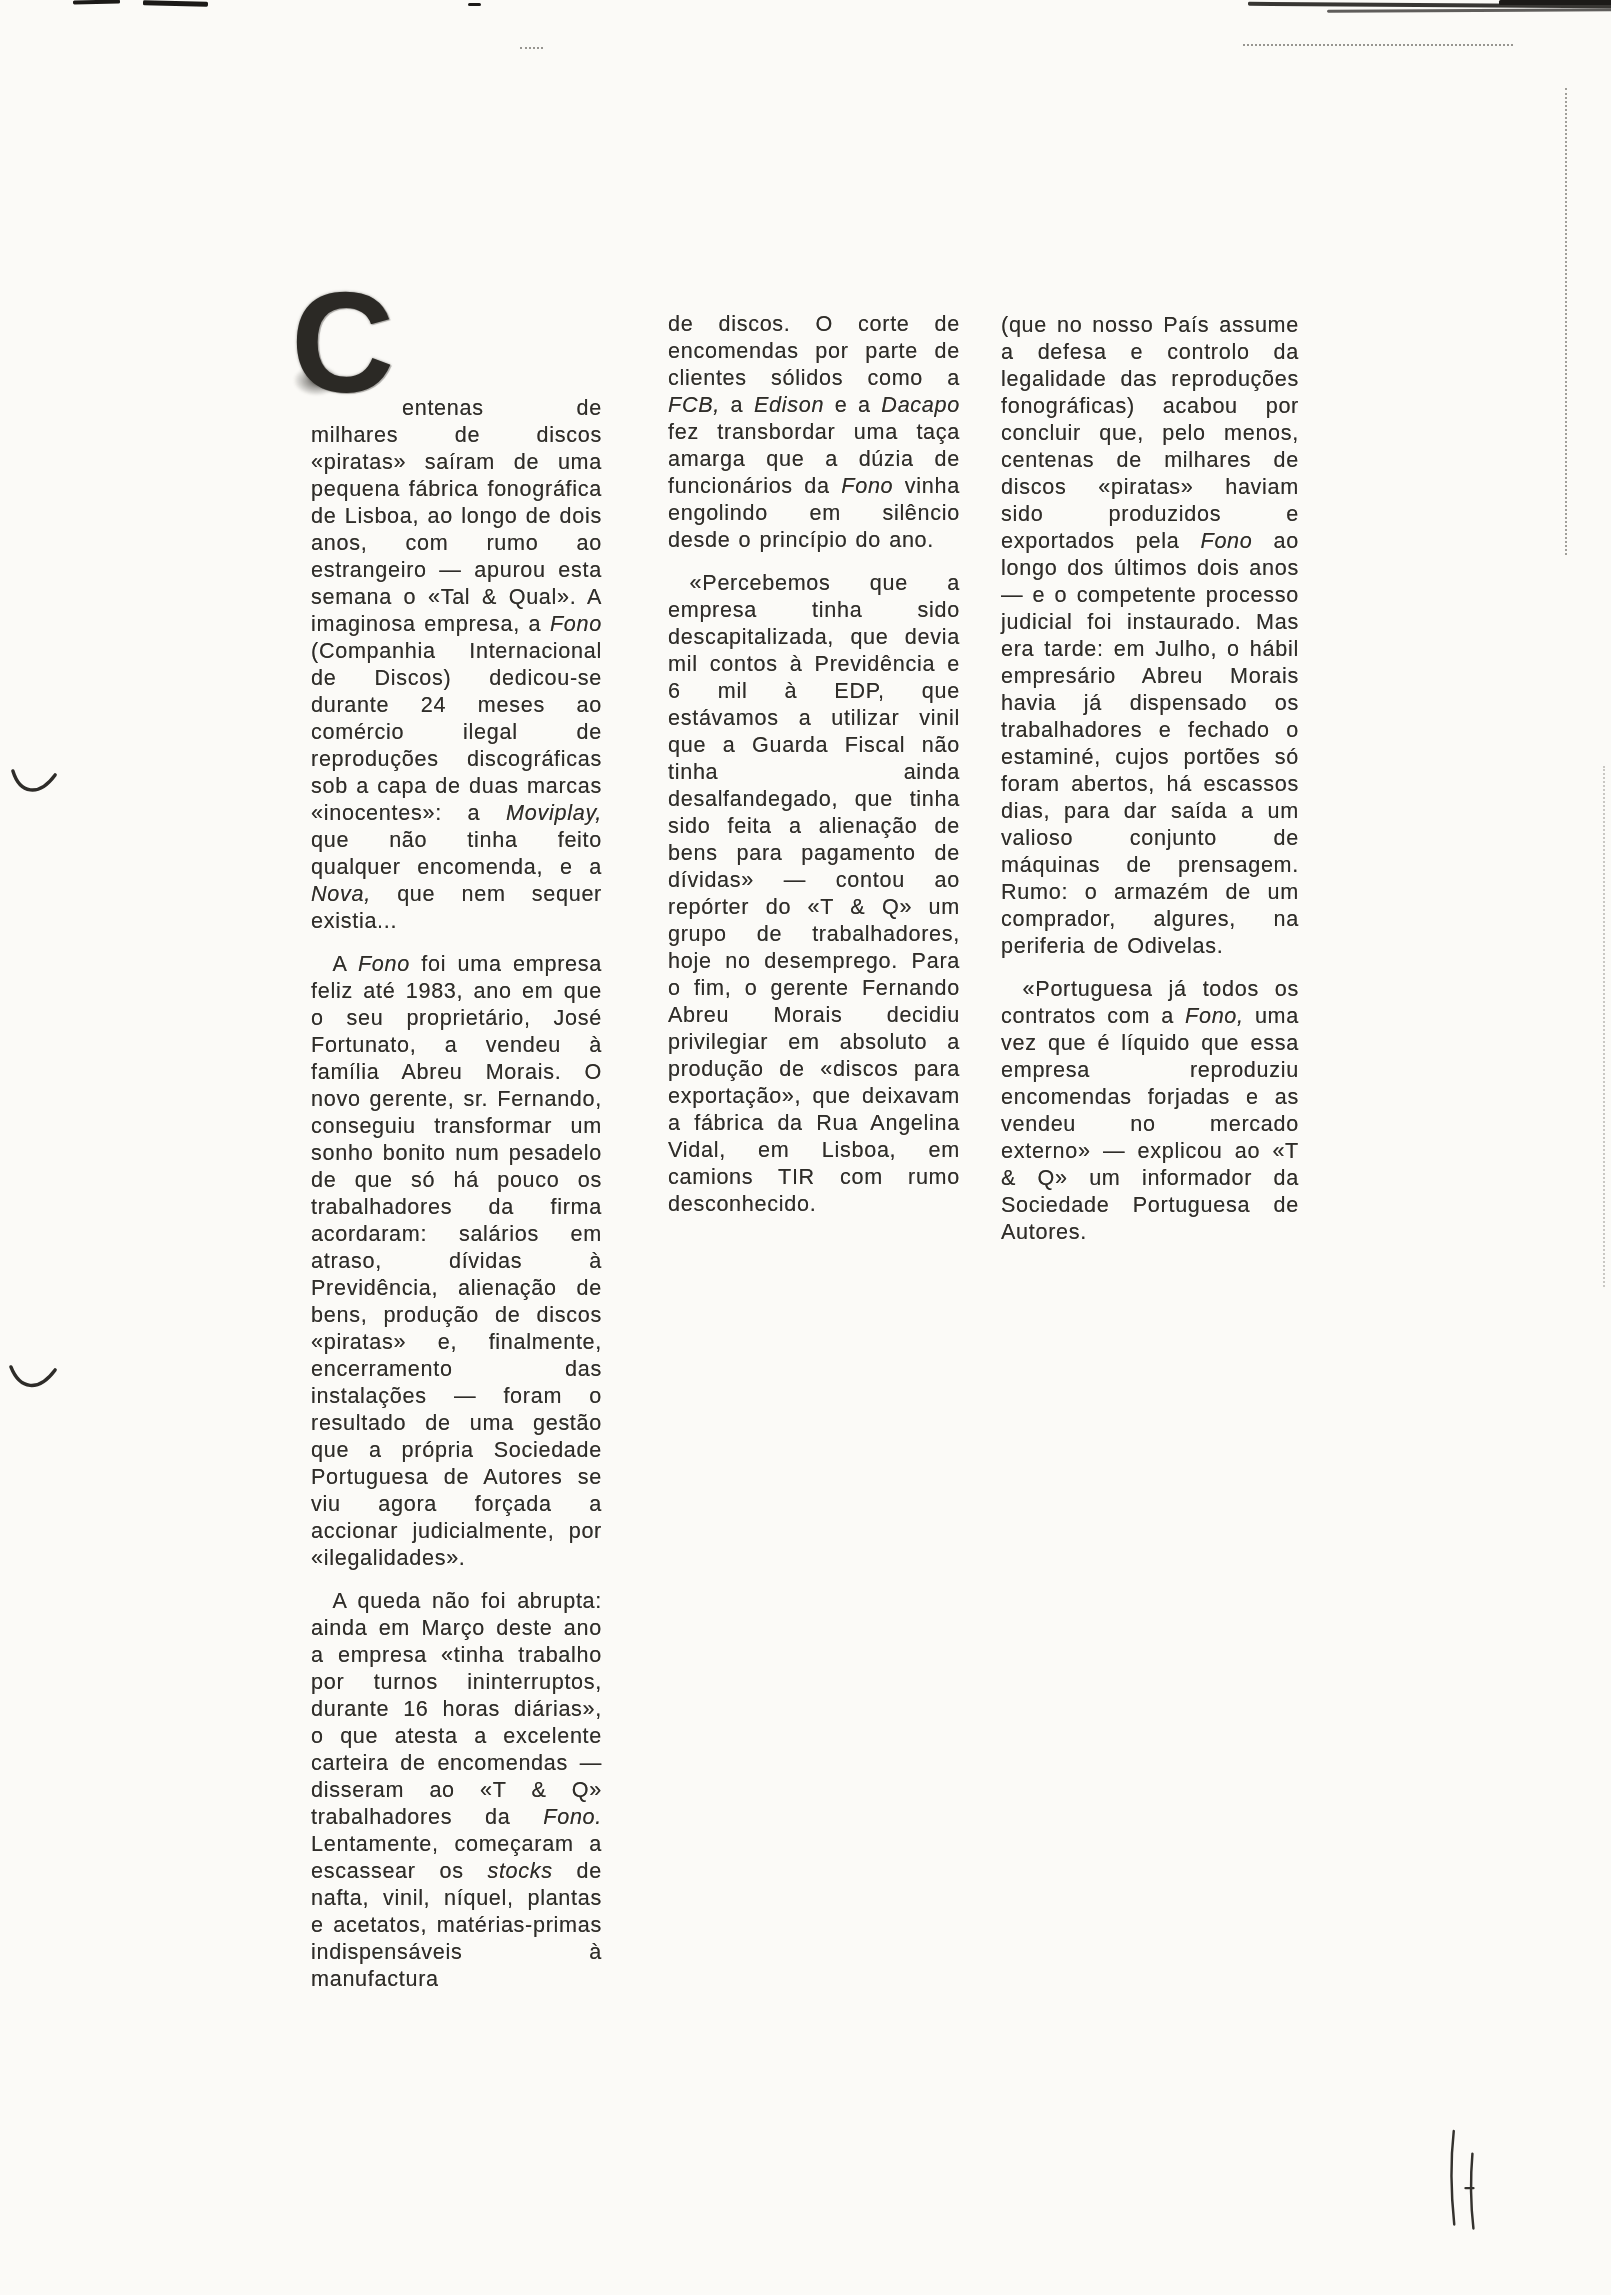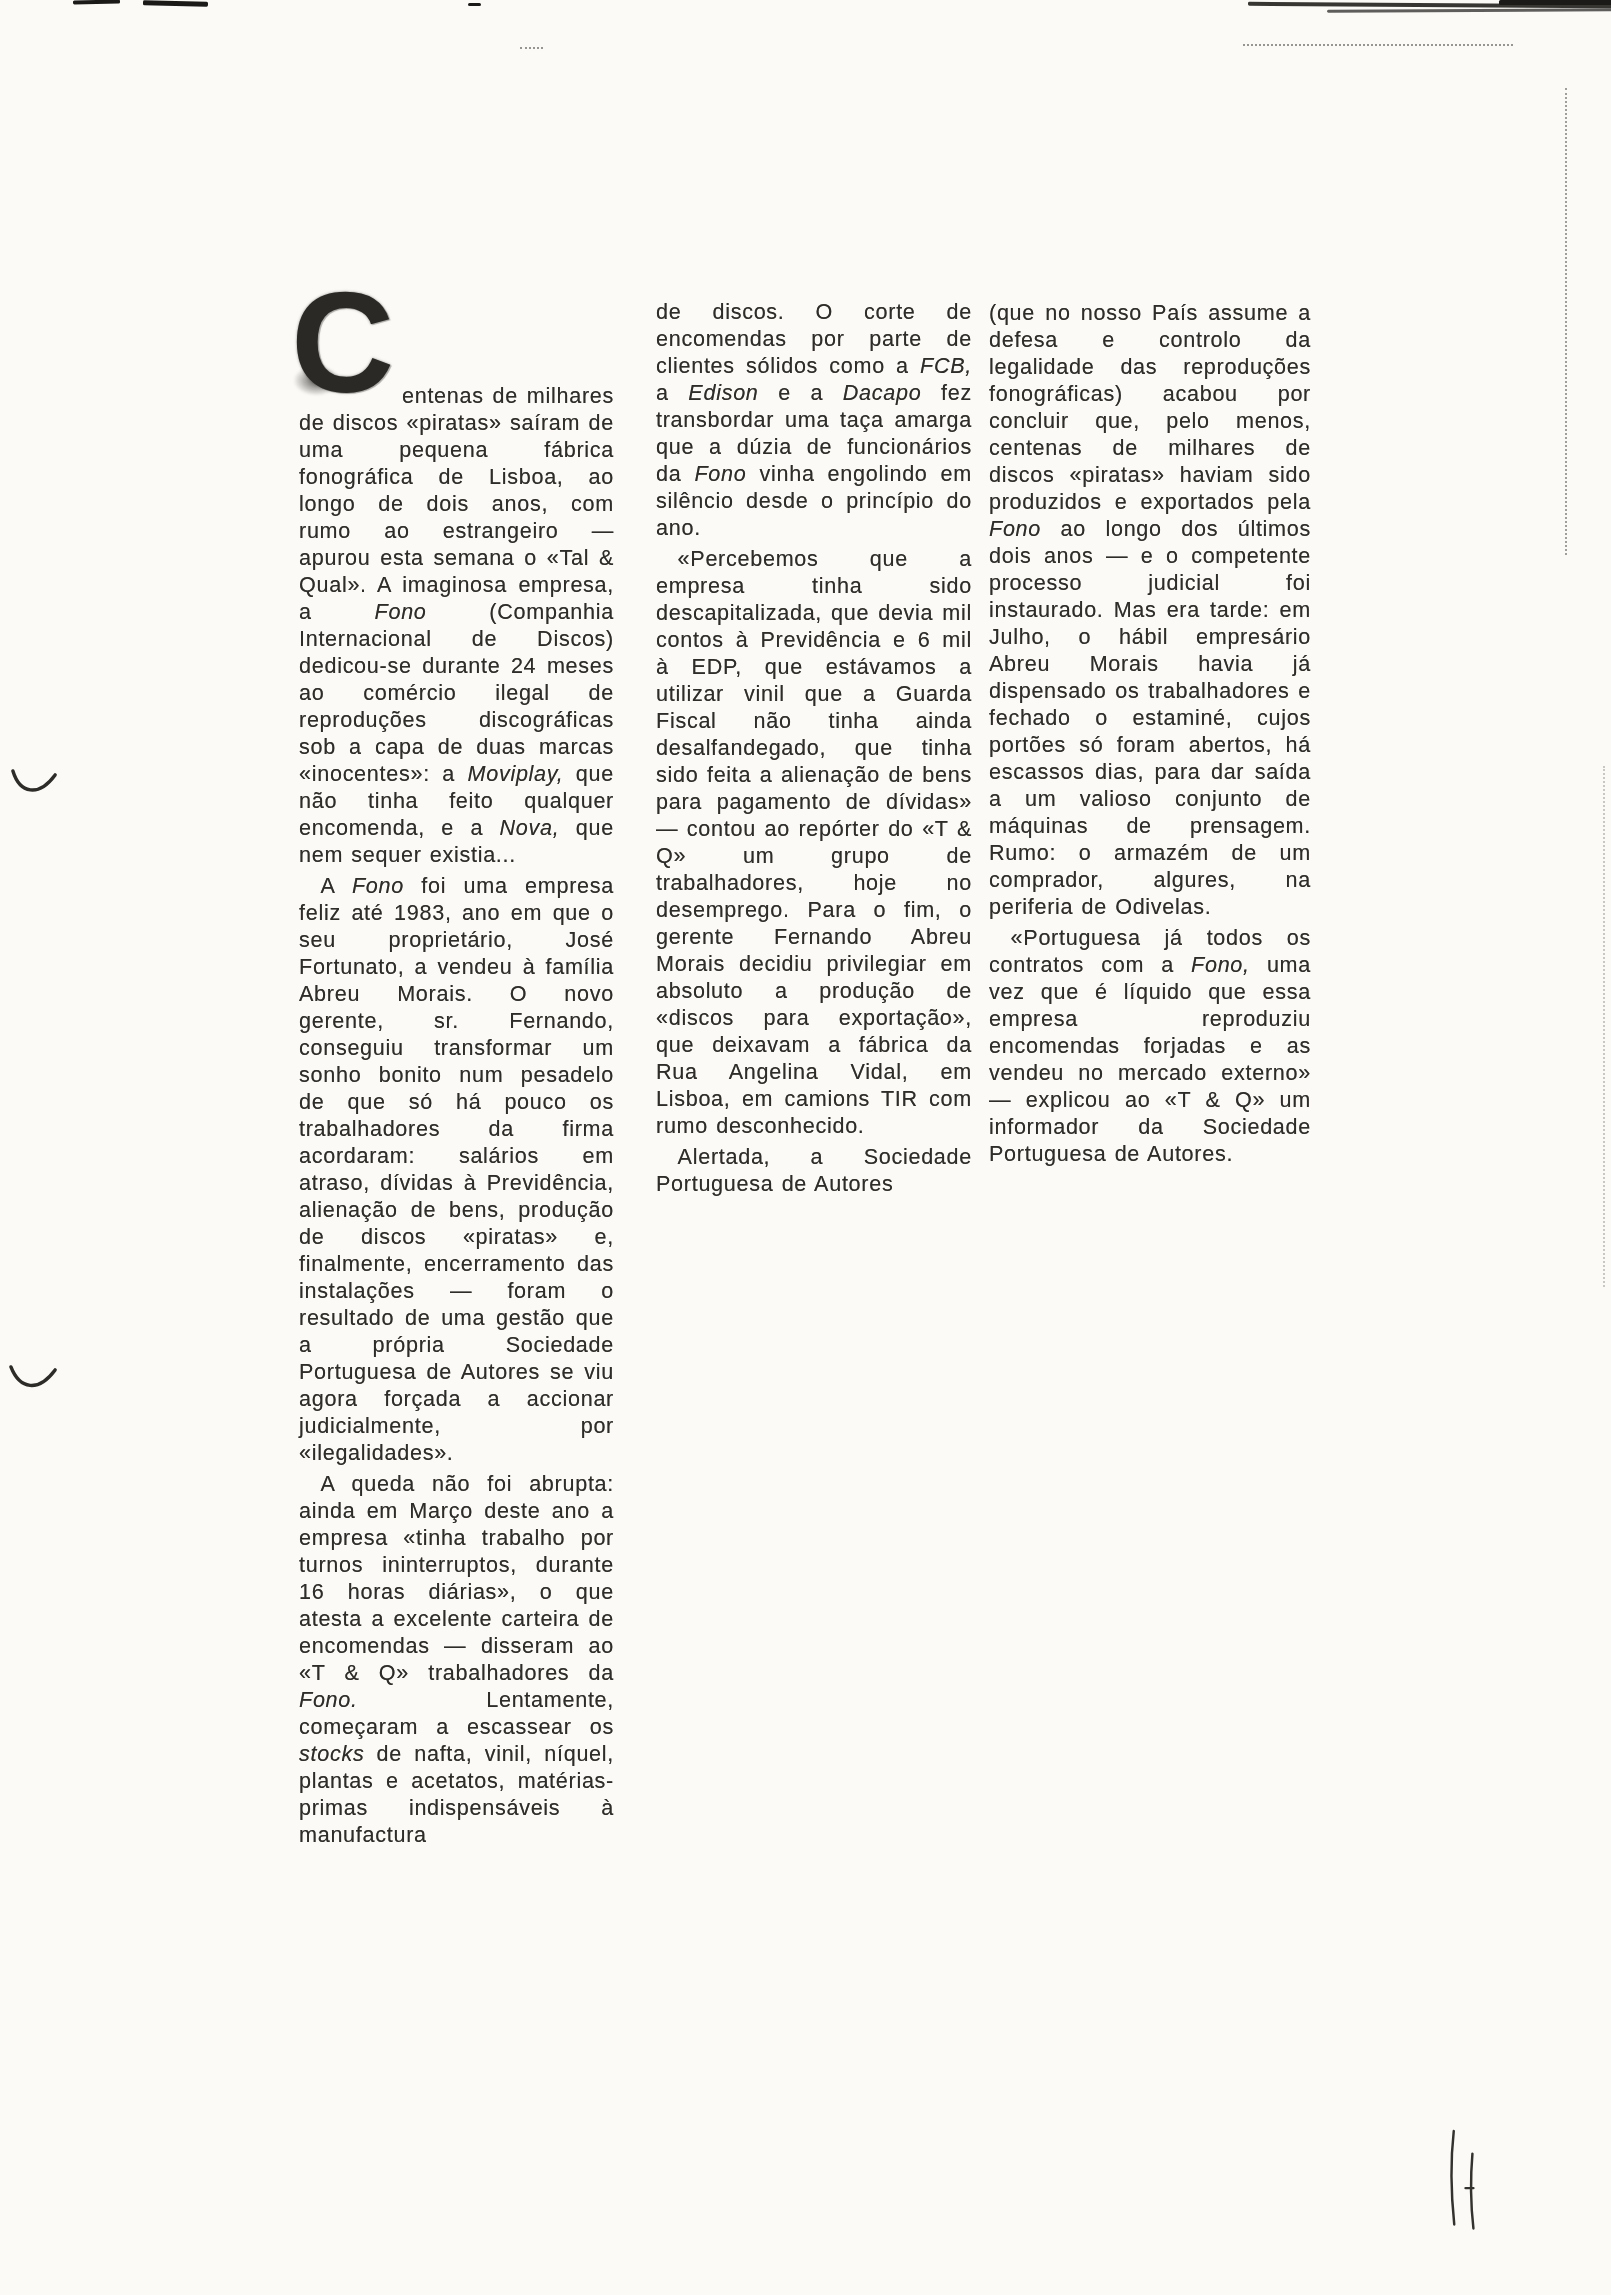--- a/index.html
+++ b/index.html
@@ -16,21 +16,21 @@
   .column {
     position: absolute;
     font-size: 21.6px;
     line-height: 27px;
     letter-spacing: 0.7px;
     word-spacing: 1.5px;
     text-align: justify;
     color: #2f2d29;
     text-shadow: 0 0 0.5px rgba(47,45,41,.55);
   }
-  .column p { margin: 4px; }
+  .column p { margin: 16px; }
   .column p + p { text-indent: 21.6px; }
   .it { font-style: italic; }
 
   #col1 { left: 295px;  top: 292px; width: 323px; padding-top: 86px; }
   #col2 { left: 652px; top: 294px; width: 324px; }
   #col3 { left: 985px; top: 295px; width: 330px; }
 
   
   .dropcap-box { float: left; width: 107px; height: 28.5px; position: relative; }
   .dropcap-box .glyph {
@@ -100,21 +100,20 @@
       <span class="glyph">C</span>
     </div>
   <p><span>entenas de milhares de discos «piratas» saíram de uma pequena fábrica fonográfica de Lisboa, ao longo de dois anos, com rumo ao estrangeiro — apurou esta semana o «Tal &amp; Qual». A imaginosa empresa, a </span><span class="it">Fono</span><span> (Companhia Internacional de Discos) dedicou-se durante 24 meses ao comércio ilegal de reproduções discográficas sob a capa de duas marcas «inocentes»: a </span><span class="it">Moviplay,</span><span> que não tinha feito qualquer encomenda, e a </span><span class="it">Nova,</span><span> que nem sequer existia...</span></p>
       <p><span>A </span><span class="it">Fono</span><span> foi uma empresa feliz até 1983, ano em que o seu proprietário, José Fortunato, a vendeu à família Abreu Morais. O novo gerente, sr. Fernando, conseguiu transformar um sonho bonito num pesadelo de que só há pouco os trabalhadores da firma acordaram: salários em atraso, dívidas à Previdência, alienação de bens, produção de discos «piratas» e, finalmente, encerramento das instalações — foram o resultado de uma gestão que a própria Sociedade Portuguesa de Autores se viu agora forçada a accionar judicialmente, por «ilegalidades».</span></p>
       <p><span>A queda não foi abrupta: ainda em Março deste ano a empresa «tinha trabalho por turnos ininterruptos, durante 16 horas diárias», o que atesta a excelente carteira de encomendas — disseram ao «T &amp; Q» trabalhadores da </span><span class="it">Fono.</span><span> Lentamente, começaram a escassear os </span><span class="it">stocks</span><span> de nafta, vinil, níquel, plantas e acetatos, matérias-primas indispensáveis à manufactura</span></p>
     </div>
 
   <div class="column" id="col2">
       <p><span>de discos. O corte de encomendas por parte de clientes sólidos como a </span><span class="it">FCB,</span><span> a </span><span class="it">Edison</span><span> e a </span><span class="it">Dacapo</span><span> fez transbordar uma taça amarga que a dúzia de funcionários da </span><span class="it">Fono</span><span> vinha engolindo em silêncio desde o princípio do ano.</span></p>
       <p><span>«Percebemos que a empresa tinha sido descapitalizada, que devia mil contos à Previdência e 6 mil à EDP, que estávamos a utilizar vinil que a Guarda Fiscal não tinha ainda desalfandegado, que tinha sido feita a alienação de bens para pagamento de dívidas» — contou ao repórter do «T &amp; Q» um grupo de trabalhadores, hoje no desemprego. Para o fim, o gerente Fernando Abreu Morais decidiu privilegiar em absoluto a produção de «discos para exportação», que deixavam a fábrica da Rua Angelina Vidal, em Lisboa, em camions TIR com rumo desconhecido.</span></p>
-      <p><span>Alertada, a Sociedade Portuguesa de Autores</span></p>
     </div>
 
   <div class="column" id="col3">
       <p><span>(que no nosso País assume a defesa e controlo da legalidade das reproduções fonográficas) acabou por concluir que, pelo menos, centenas de milhares de discos «piratas» haviam sido produzidos e exportados pela </span><span class="it">Fono</span><span> ao longo dos últimos dois anos — e o competente processo judicial foi instaurado. Mas era tarde: em Julho, o hábil empresário Abreu Morais havia já dispensado os trabalhadores e fechado o estaminé, cujos portões só foram abertos, há escassos dias, para dar saída a um valioso conjunto de máquinas de prensagem. Rumo: o armazém de um comprador, algures, na periferia de Odivelas.</span></p>
       <p><span>«Portuguesa já todos os contratos com a </span><span class="it">Fono,</span><span> uma vez que é líquido que essa empresa reproduziu encomendas forjadas e as vendeu no mercado externo» — explicou ao «T &amp; Q» um informador da Sociedade Portuguesa de Autores.</span></p>
     </div>
 
 </div>
 
 

